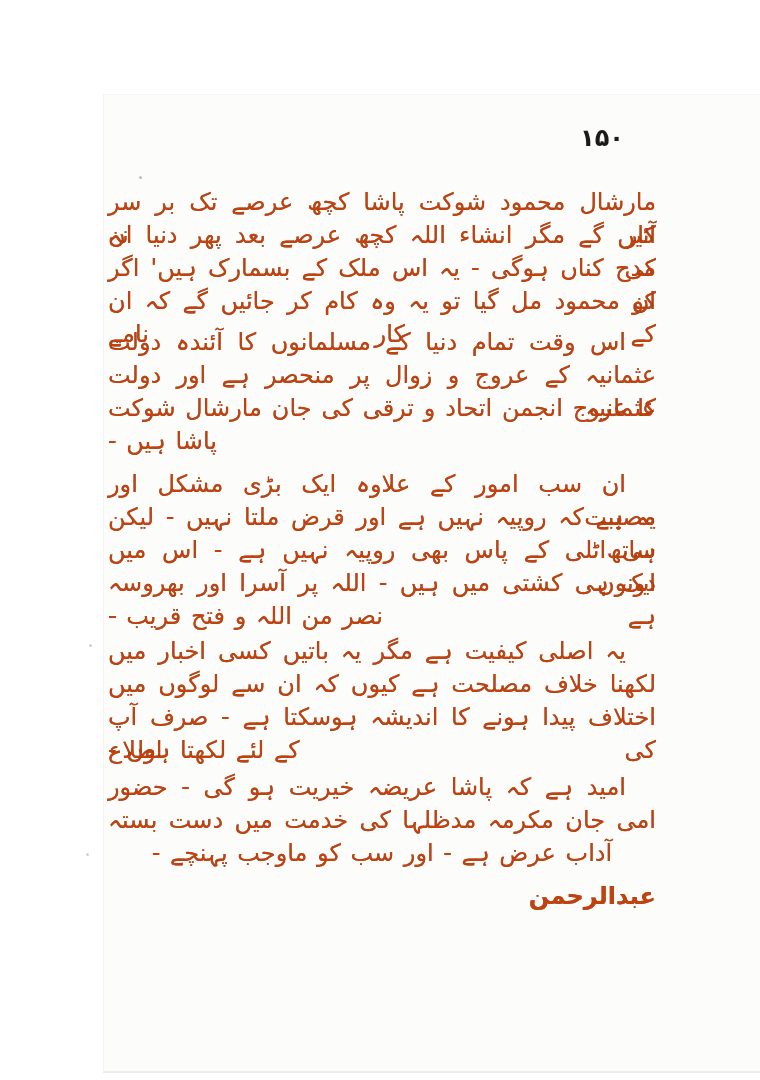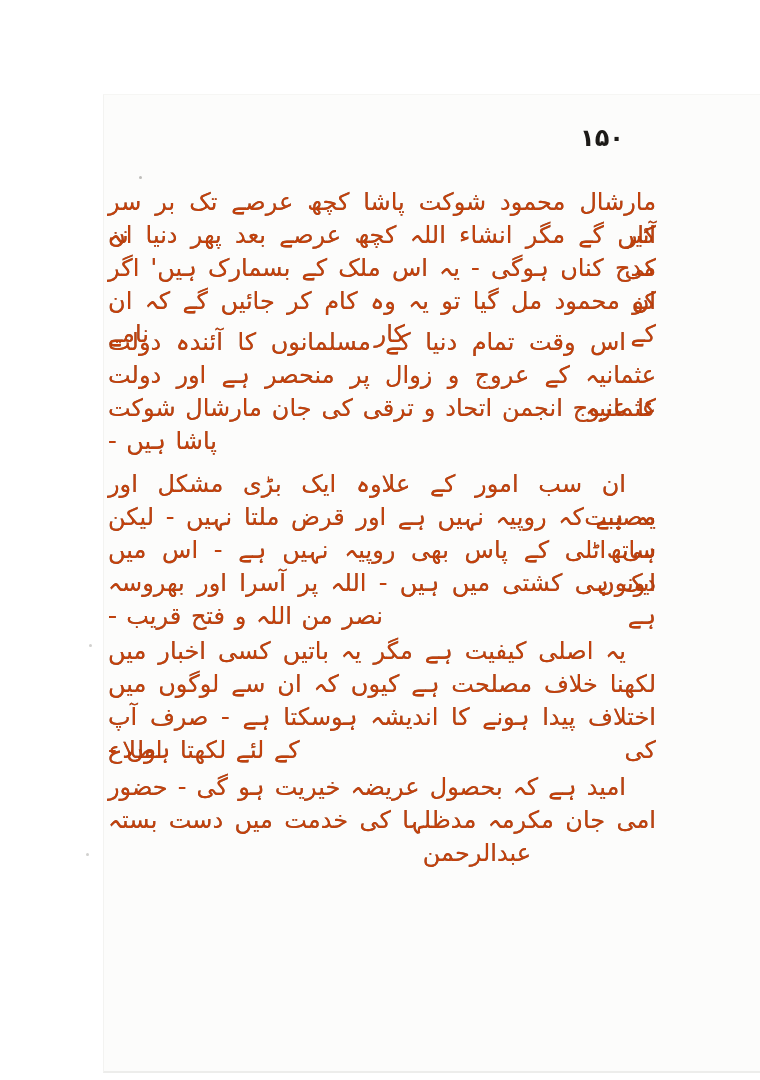--- a/index.html
+++ b/index.html
@@ -38,23 +38,23 @@
   .p5{margin-bottom:0;}
   .ln{
     display:block;height:33px;line-height:33px;
     text-align:justify;text-align-last:justify;
     overflow:visible;
   }
   .first{text-indent:30px;}
   .endl{text-align-last:left;}   
   .cent{text-align-last:center;}
   .sig{
-    display:block;height:33px;line-height:33px;margin-top:0;
-    text-align:center;padding-left:190px;
-    font-weight:400;
+    display:block;height:33px;line-height:33px;margin-top:10px;
+    text-align:right;padding-left:190px;
+    font-weight:700;
   }
   
   .speck{position:absolute;border-radius:50%;background:#8d8a85;opacity:.55;}
   .speck.a{left:139px;top:176px;width:3px;height:3px;}
   .speck.b{left:89px;top:644px;width:3px;height:3px;opacity:.4;}
   .speck.c{left:86px;top:853px;width:3px;height:3px;opacity:.4;}
 </style>
 </head>
 <body>
 
@@ -87,22 +87,23 @@
   </div>
 
   <div class="para p4">
     <span class="ln first">یہ اصلی کیفیت ہے مگر یہ باتیں کسی اخبار میں</span>
     <span class="ln">لکھنا خلاف مصلحت ہے کیوں کہ ان سے لوگوں میں</span>
     <span class="ln">اختلاف پیدا ہونے کا اندیشہ ہوسکتا ہے - صرف آپ کی اطلاع</span>
     <span class="ln endl">کے لئے لکھتا ہوں -</span>
   </div>
 
   <div class="para p5">
-    <span class="ln first">امید ہے کہ بحصول عریضہ خیریت ہو گی - حضور</span>
+    <span class="ln first">امید ہے کہ پاشا عریضہ خیریت ہو گی - حضور</span>
     <span class="ln">امی جان مکرمہ مدظلہا کی خدمت میں دست بستہ</span>
+    <span class="ln cent">آداب عرض ہے - اور سب کو ماوجب پہنچے -</span>
   </div>
 
   <span class="sig">عبدالرحمن</span>
 
 </div>
 
 <div class="speck a"></div>
 <div class="speck b"></div>
 <div class="speck c"></div>
 

